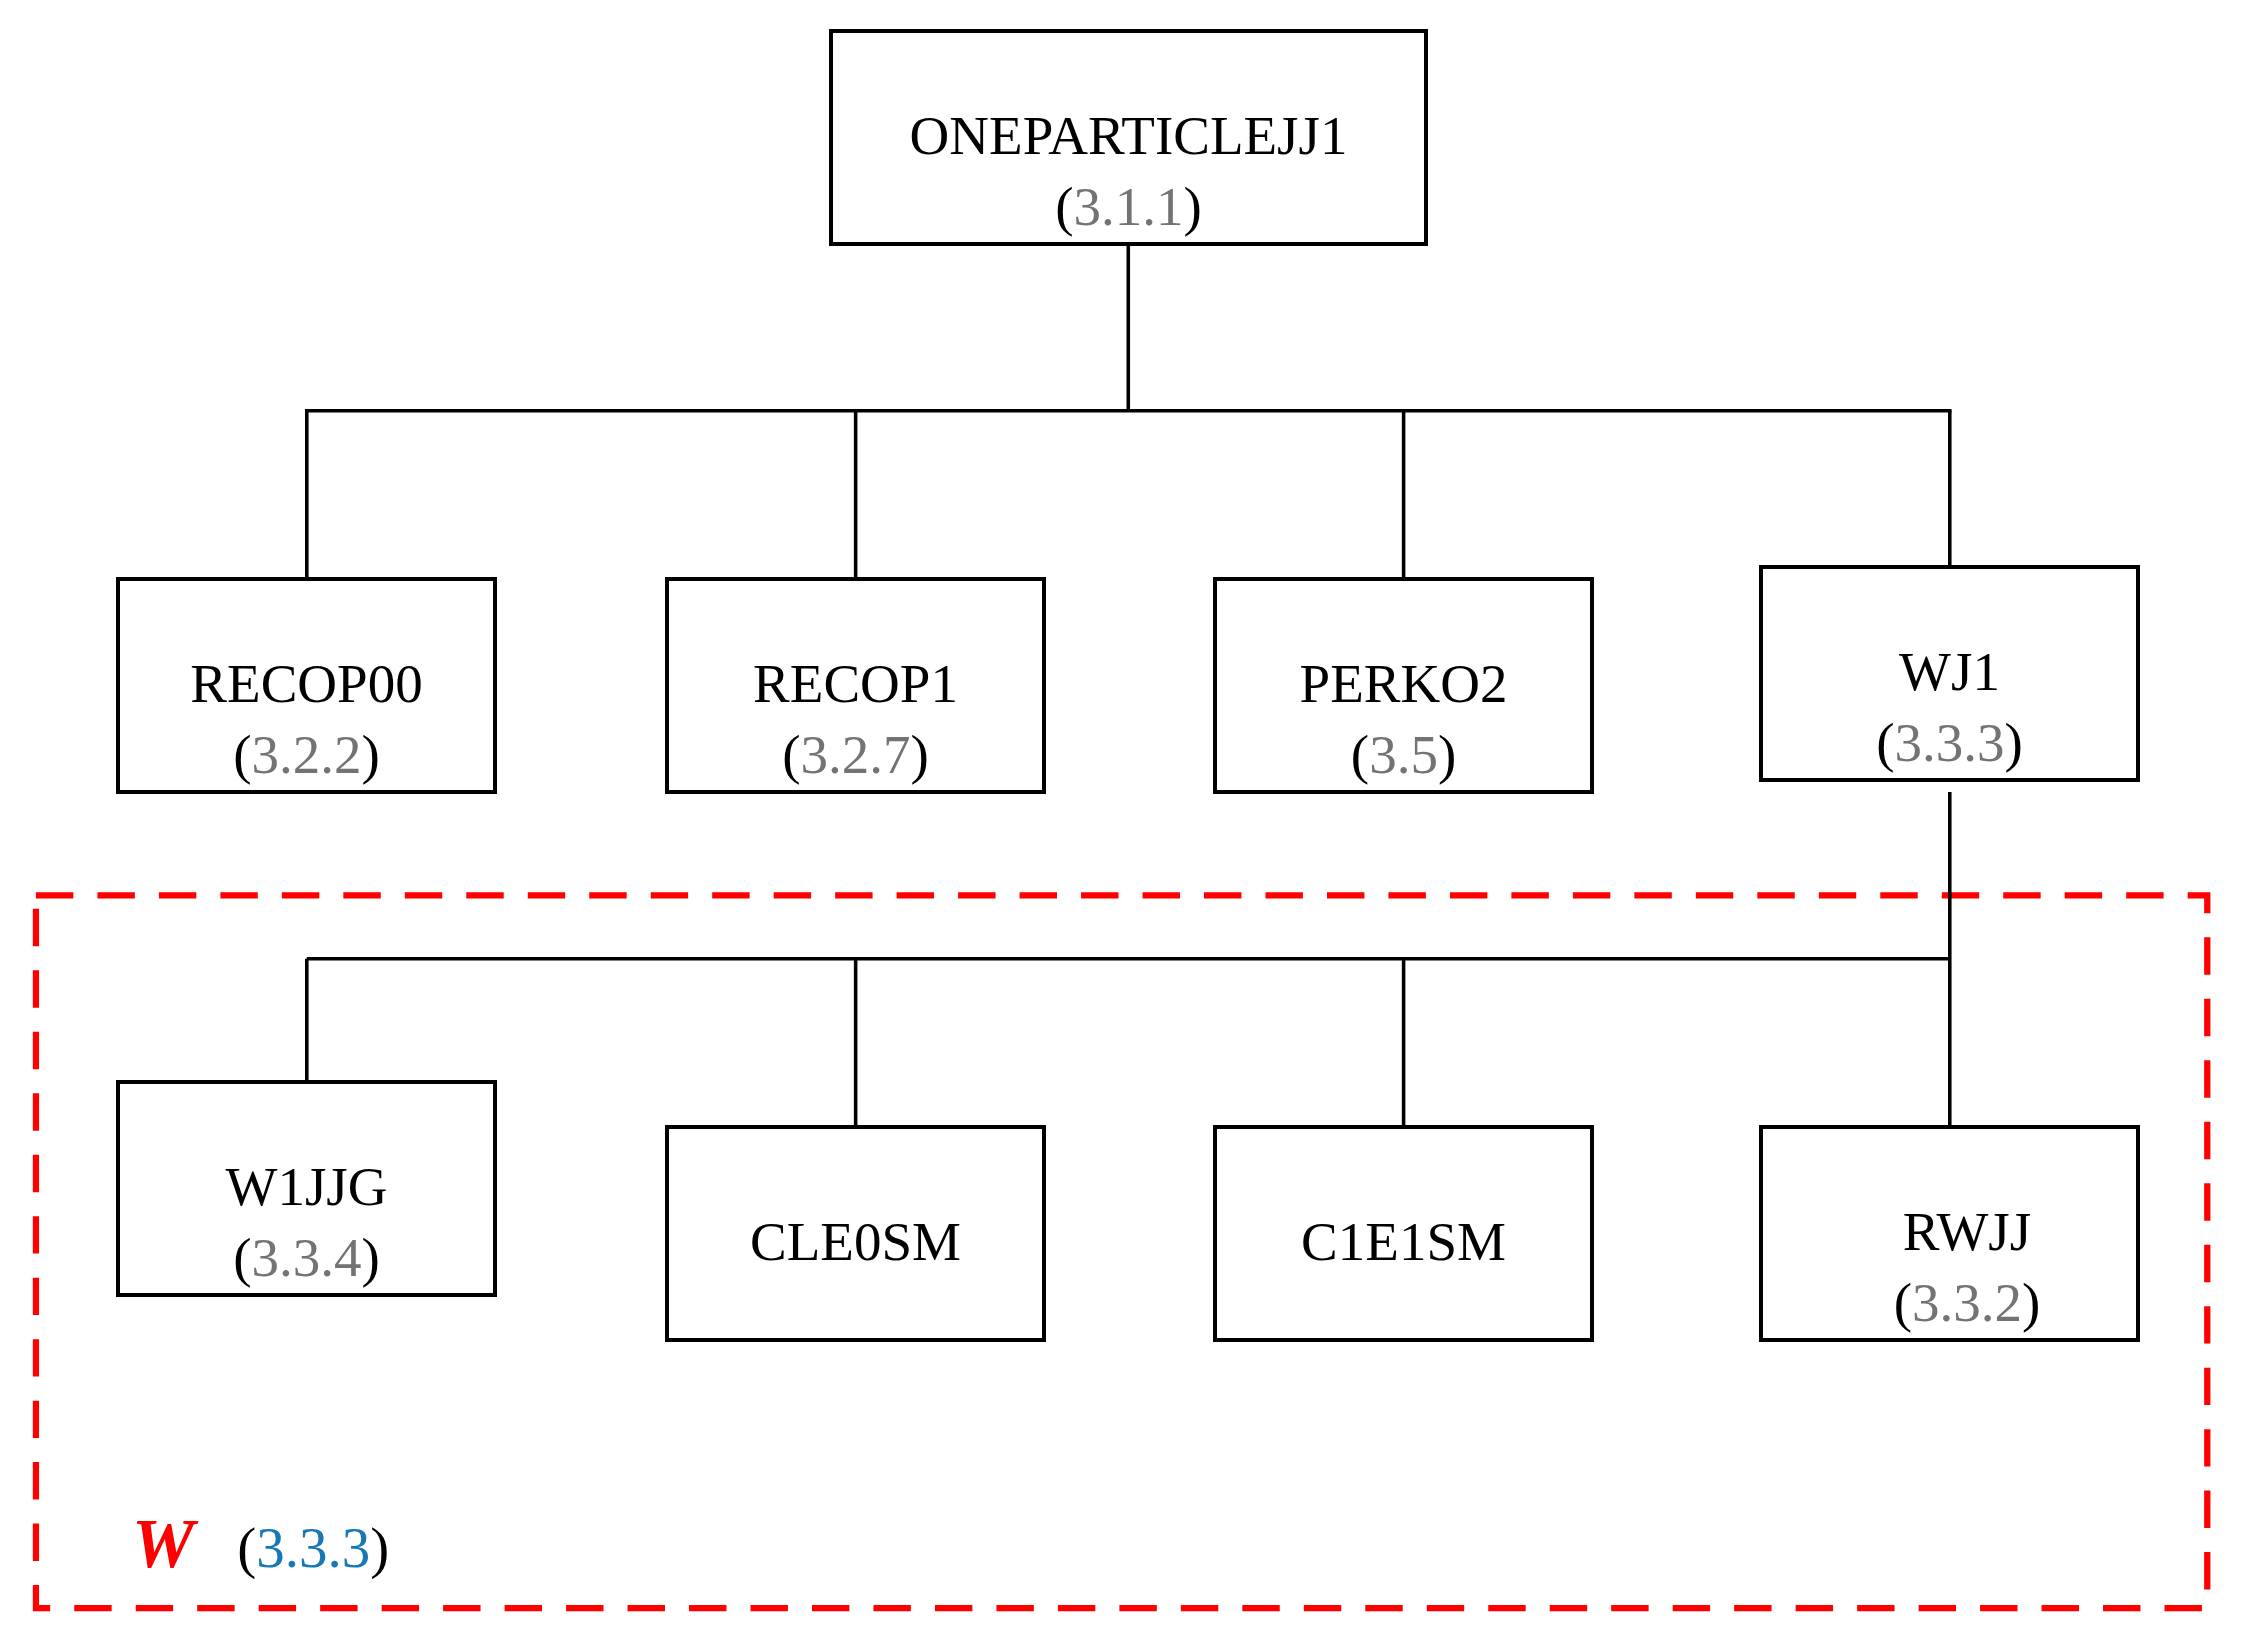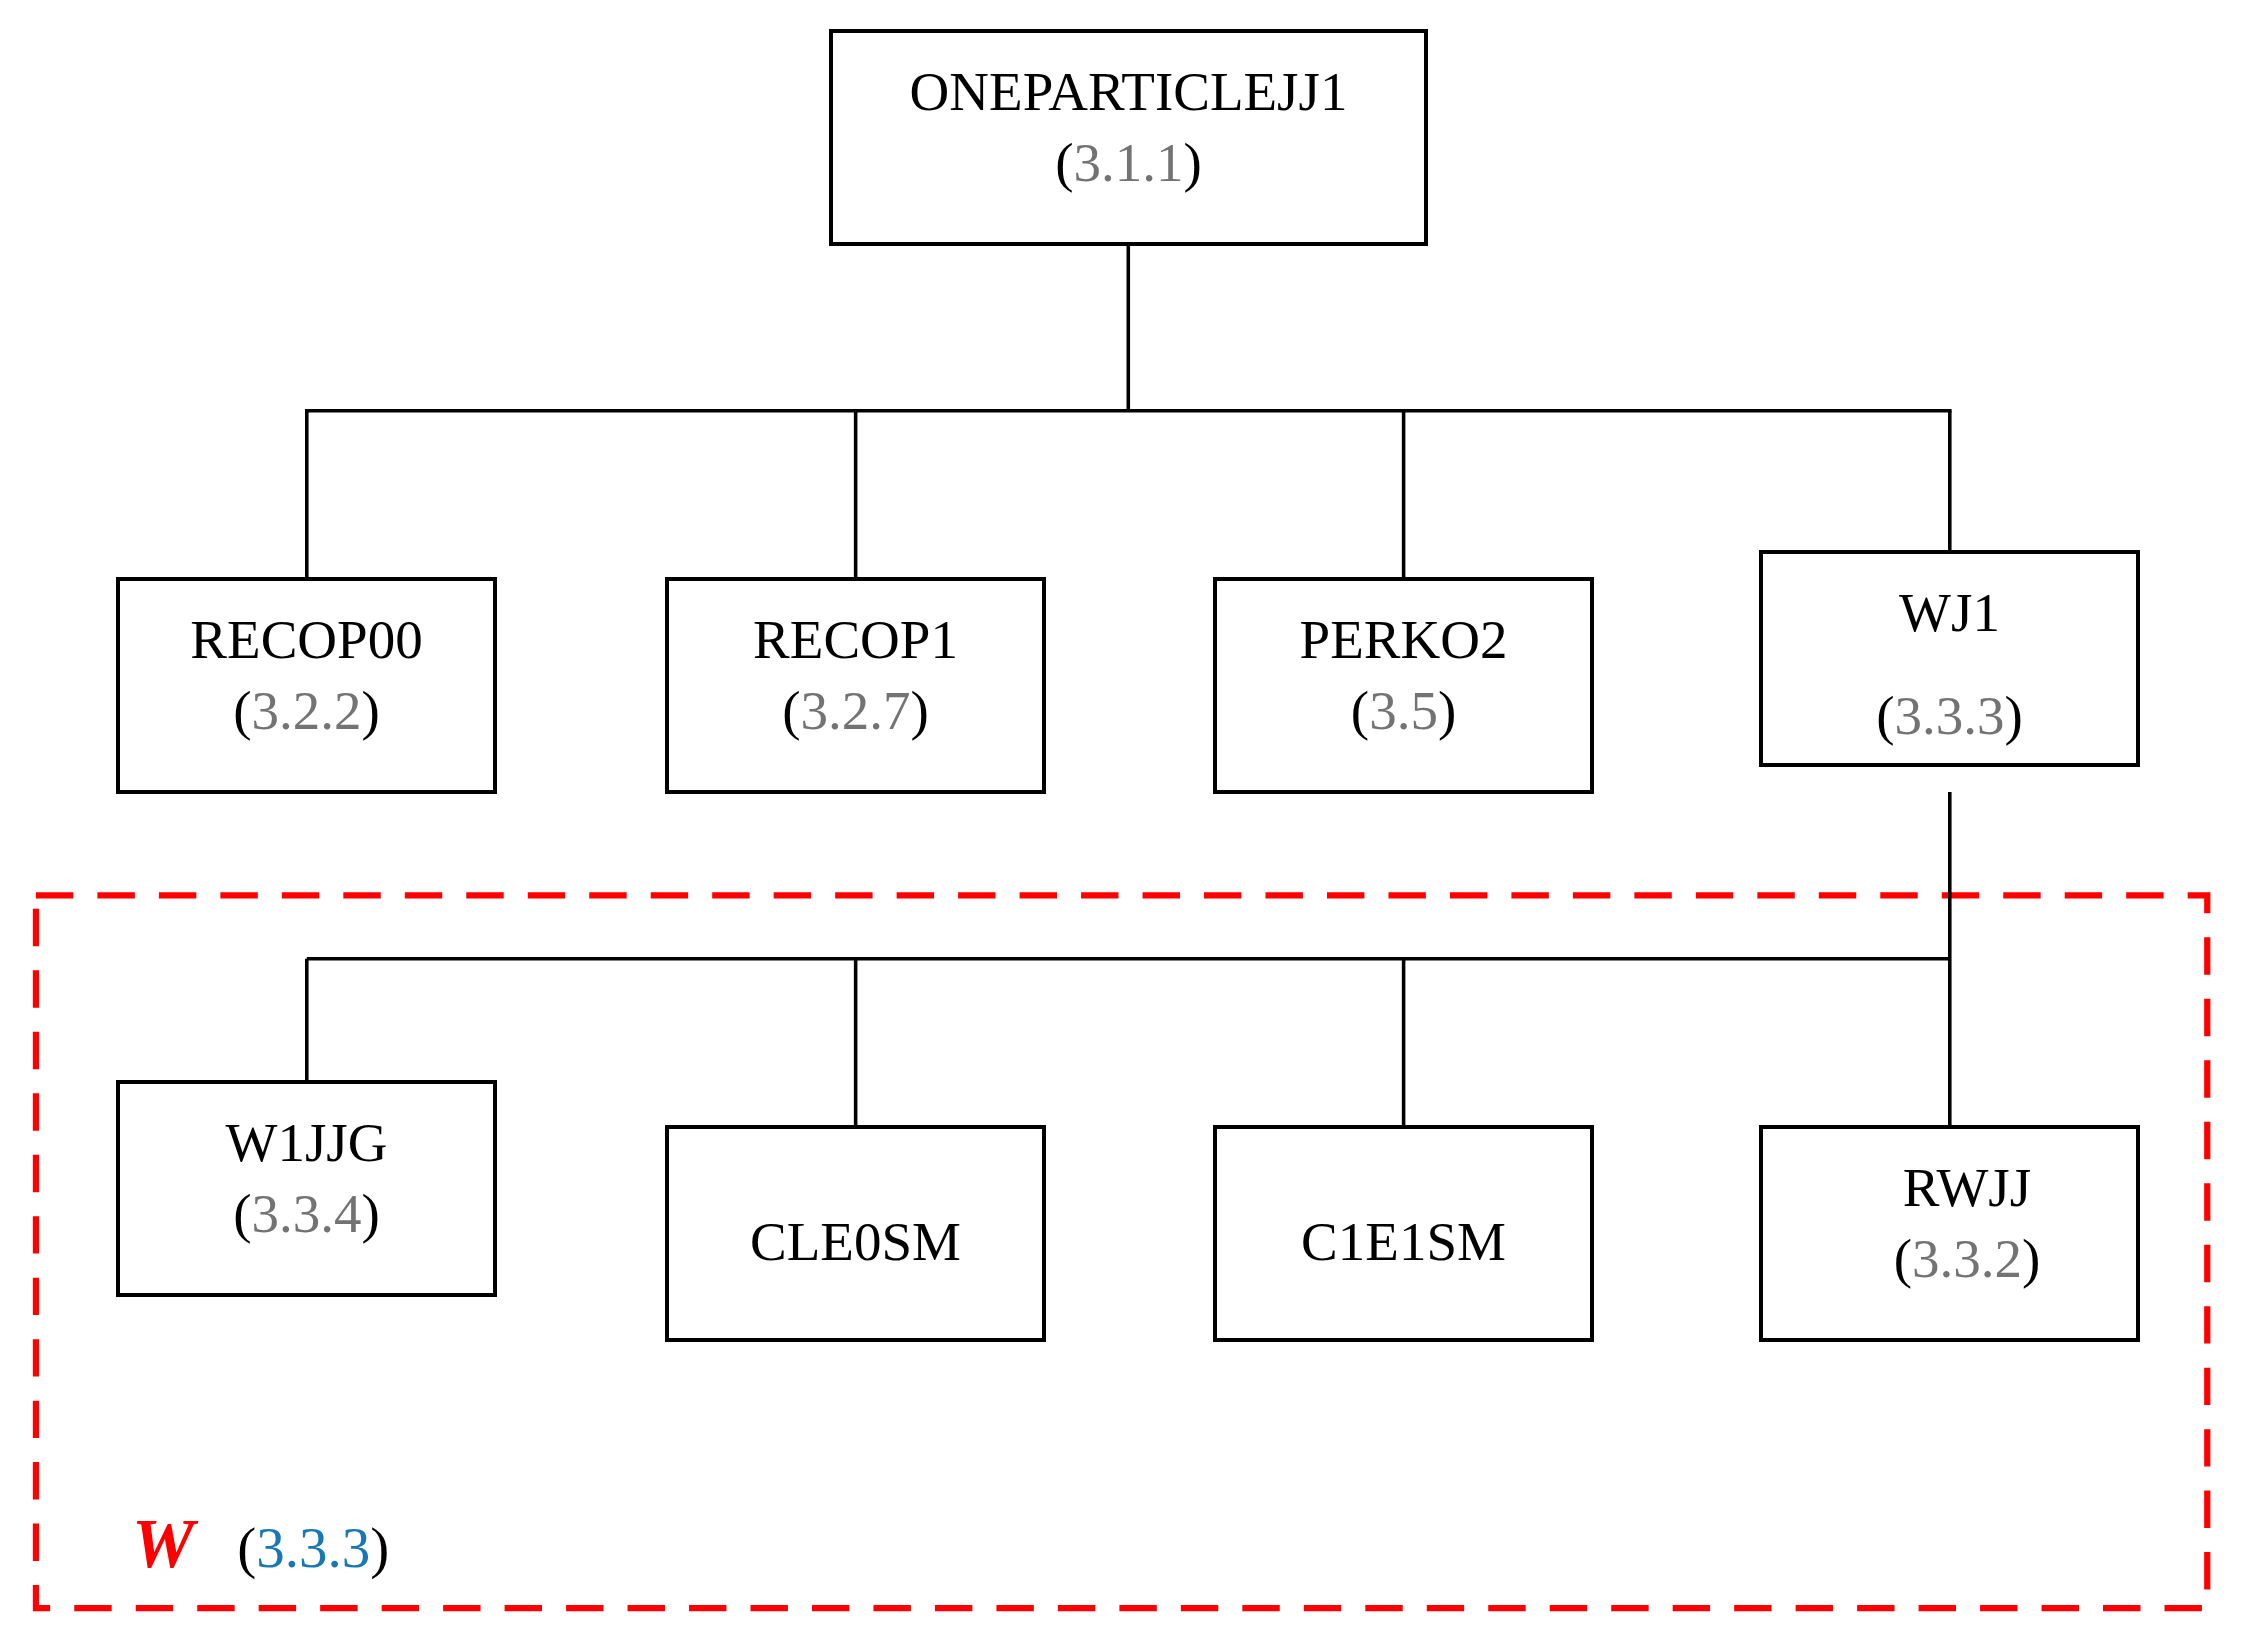--- a/index.html
+++ b/index.html
@@ -25,42 +25,42 @@
   .node {
     position: absolute;
     box-sizing: border-box;
     width: 381px;
     height: 217px;
     border: 4.5px solid #000000;
     background: #ffffff;
     display: flex;
     flex-direction: column;
     align-items: center;
-    justify-content: flex-start;
+    justify-content: flex-end;
     padding-top: 23px;
     text-align: center;
     font-size: 55px;
     line-height: 71px;
     color: #000000;
     z-index: 2;
   }
   .node.single {
     justify-content: center;
     padding-top: 16px;
   }
   .node.root {
     width: 599px;
     height: 217px;
   }
   .ref .num { color: #737373; }
   .n-root    { left: 829px;  top: 28.5px;  }
   .n-recop00 { left: 116px;  top: 577px; }
   .n-recop1  { left: 665px;  top: 577px; }
   .n-perko2  { left: 1213px; top: 577px; }
-  .n-wj1     { left: 1759px; top: 550px; gap: 32px; }
+  .n-wj1     { left: 1759px; top: 565px; }
   .n-w1jjg   { left: 116px;  top: 1080px; }
   .n-cle0sm  { left: 665px;  top: 1125px; }
   .n-c1e1sm  { left: 1213px; top: 1125px; }
   .n-rwjj    { left: 1759px; top: 1125px; padding-left: 35px; }
   .w-label {
     position: absolute;
     left: 132px;
     top: 1504px;
     z-index: 3;
     white-space: nowrap;

